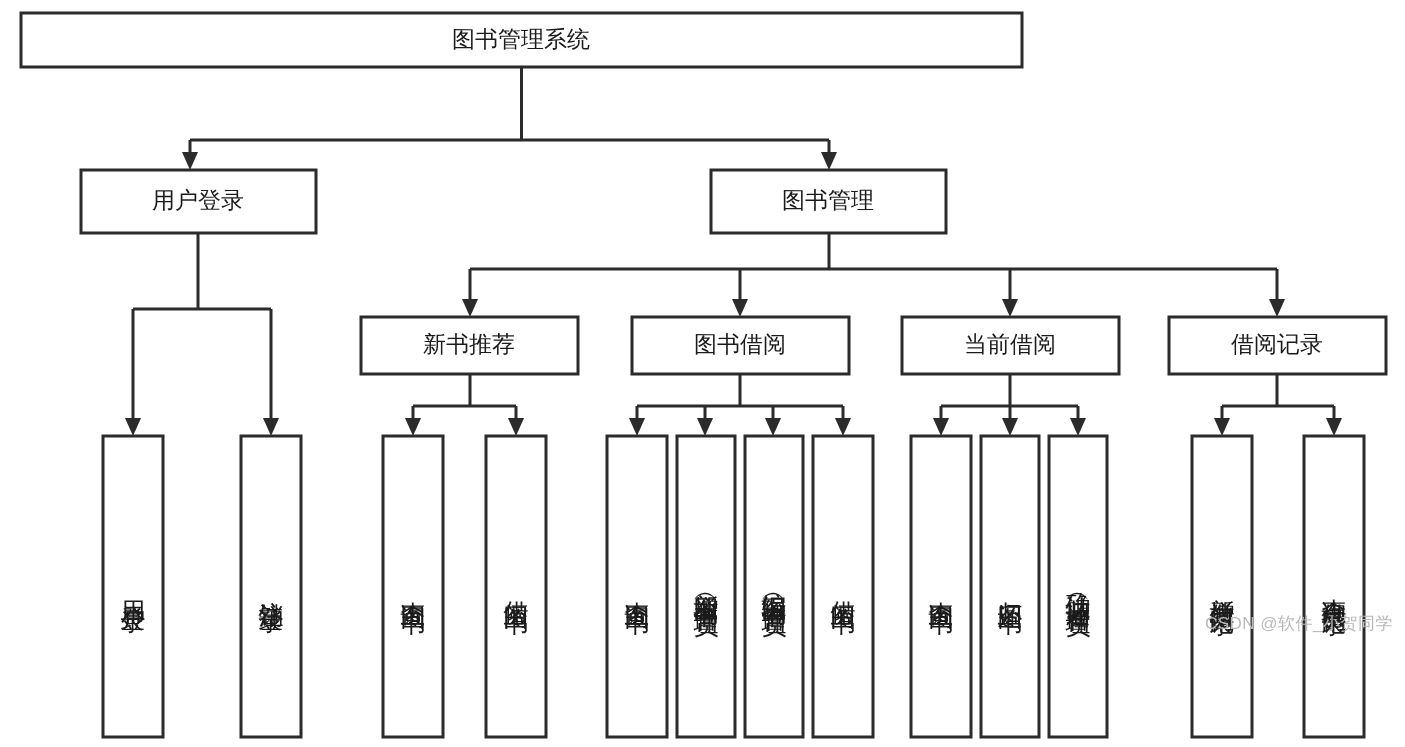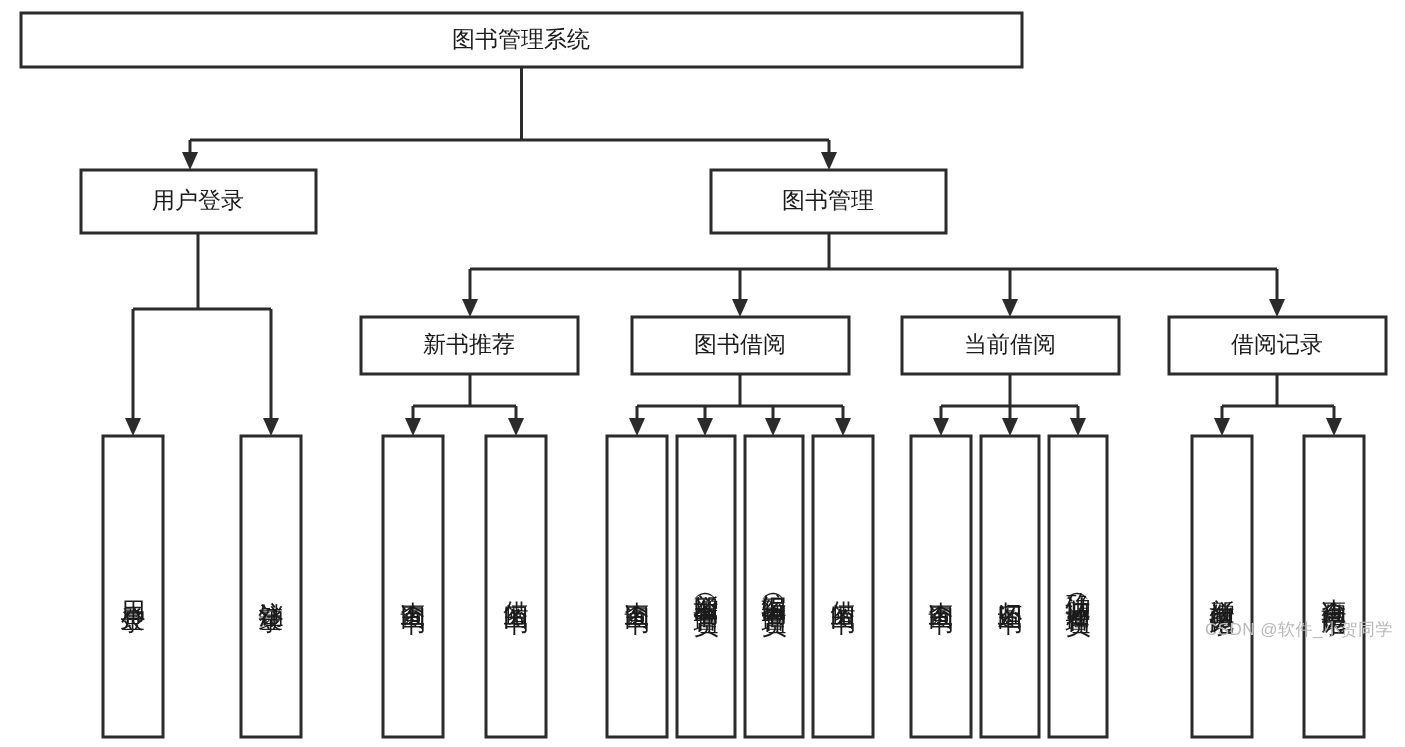--- a/index.html
+++ b/index.html
@@ -44,21 +44,21 @@
   .node-label-h {
     font-family: "Liberation Sans", "DejaVu Sans", sans-serif;
     font-size: 23px;
     fill: #1b1b1b;
     text-anchor: middle;
     dominant-baseline: middle;
   }
   .watermark {
     position: absolute;
     right: 12px;
-    bottom: 2px;
+    bottom: 8px;
     font-family: "Liberation Sans", "DejaVu Sans", sans-serif;
     font-size: 17px;
     color: #b9b9b9;
     letter-spacing: 0.5px;
     white-space: nowrap;
     user-select: none;
   }
 </style>
 </head>
 <body>

